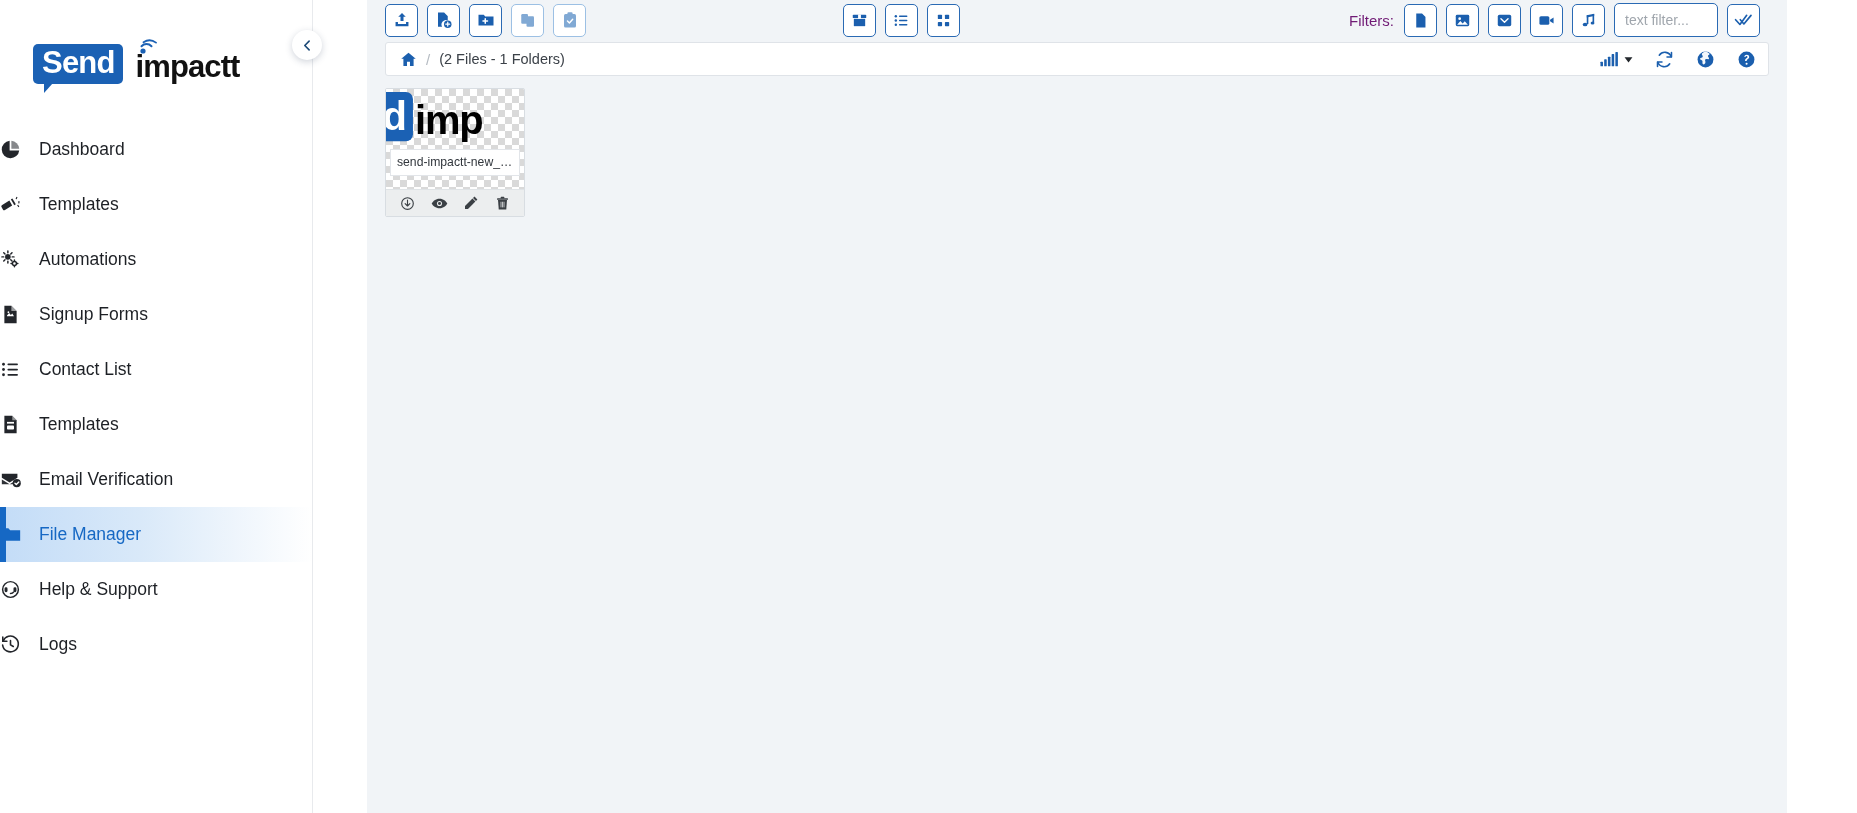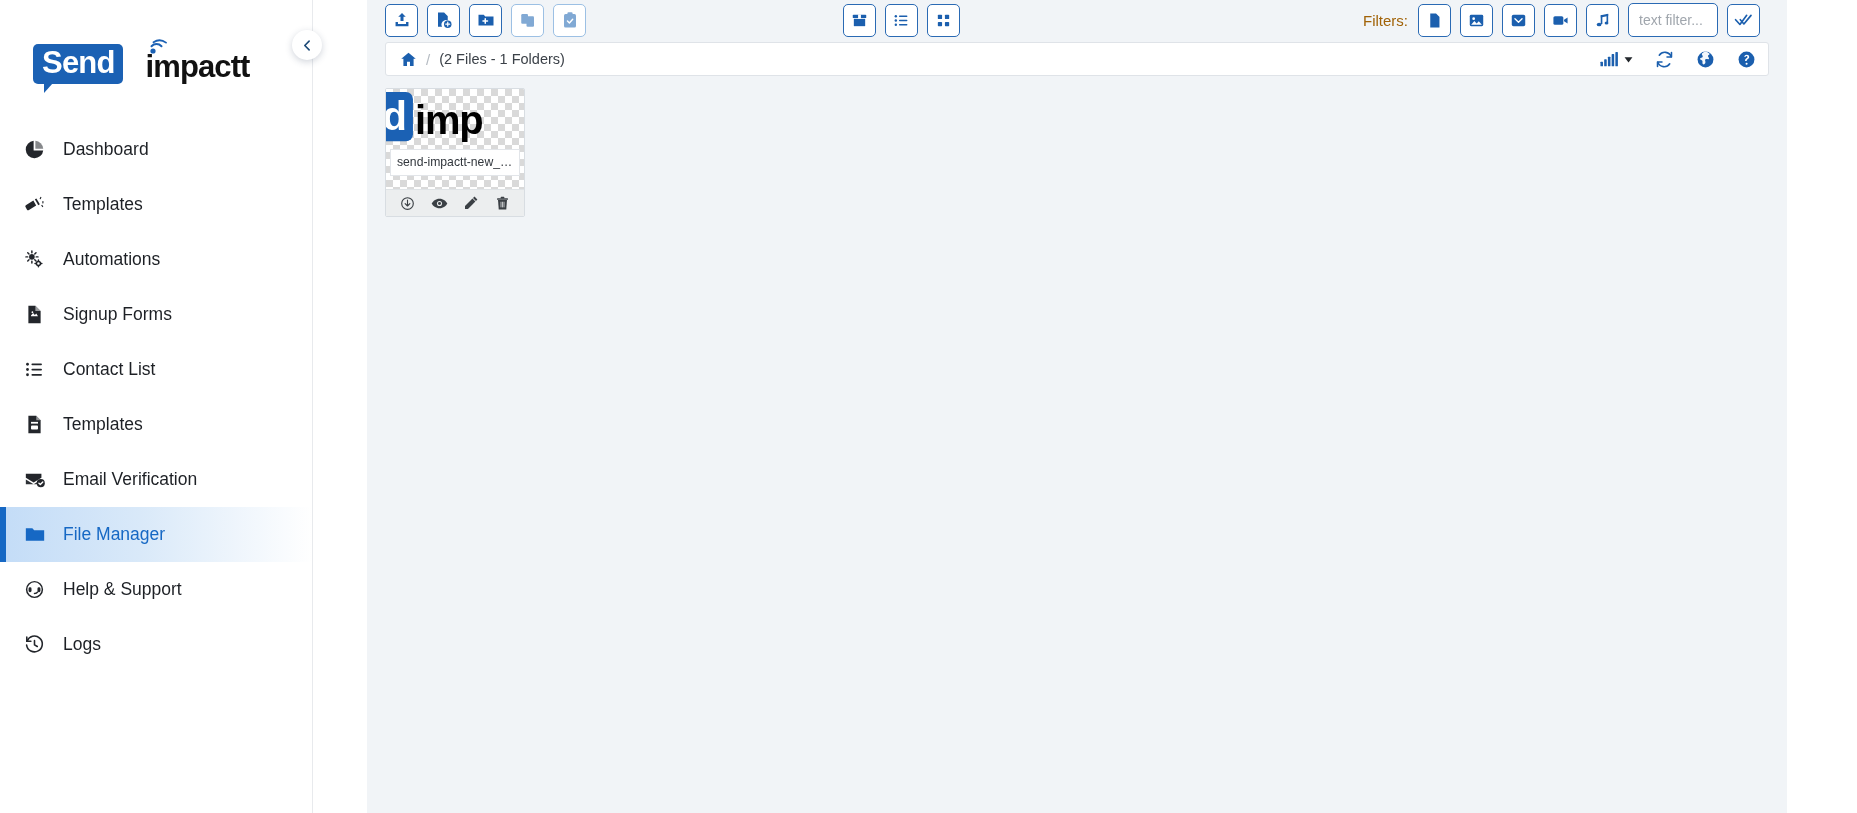--- a/index.html
+++ b/index.html
@@ -17,21 +17,21 @@
     background: #ffffff;
     position: relative;
     flex: 0 0 313px;
     border-right: 1px solid #e8eaed;
     z-index: 5;
   }
   .logo-wrap {
     padding: 44px 0 28px 33px;
     display: flex; align-items: center;
   }
-  .logo { display: inline-flex; align-items: flex-end; gap: 10px; }
+  .logo { display: inline-flex; align-items: flex-end; }
   .logo-send {
     position: relative;
     background: #1b61b4;
     color: #ffffff;
     font-weight: bold;
     font-size: 31px;
     letter-spacing: -0.8px;
     padding: 3px 8px 4px 9px;
     border-radius: 5px;
     line-height: 1.05;
@@ -57,21 +57,20 @@
   .wifi-dot {
     position: absolute;
     left: 3px; top: -13px;
     width: 22px; height: 16px;
   }
 
   .nav { margin-top: 10px; }
   .nav-item {
     display: flex; align-items: center;
     height: 55px;
-    padding-left: 24px;
     color: #1d2025;
     font-size: 17.5px;
     cursor: pointer;
     position: relative;
     text-decoration: none;
   }
   .nav-item .ico {
     width: 34px; display: flex; align-items: center; justify-content: flex-start;
     color: #23262b;
     flex: 0 0 34px;
@@ -133,26 +132,26 @@
     color: #1b5fae;
   }
   .tbtn.disabled { border-color: #9cc0e4; color: #81a9d4; cursor: default; }
   .tgroup { display: flex; align-items: center; }
   .tgroup.views { margin-left: 248px; }
   .filters-area {
     position: absolute; right: 18px; top: 3px;
     display: flex; align-items: center;
   }
   .filters-label {
-    color: #a16207;
+    color: #701a75;
     font-size: 15px;
     margin-right: 10px;
   }
   .text-filter {
-    width: 90px; height: 33px;
+    width: 104px; height: 33px;
     border: 1px solid #2a6ab4;
     border-radius: 5px;
     background: #ffffff;
     padding: 16px 10px;
     font-size: 14px;
     color: #404040;
     margin-right: 9px;
     outline: none;
     font-family: "Liberation Sans", sans-serif;
   }

